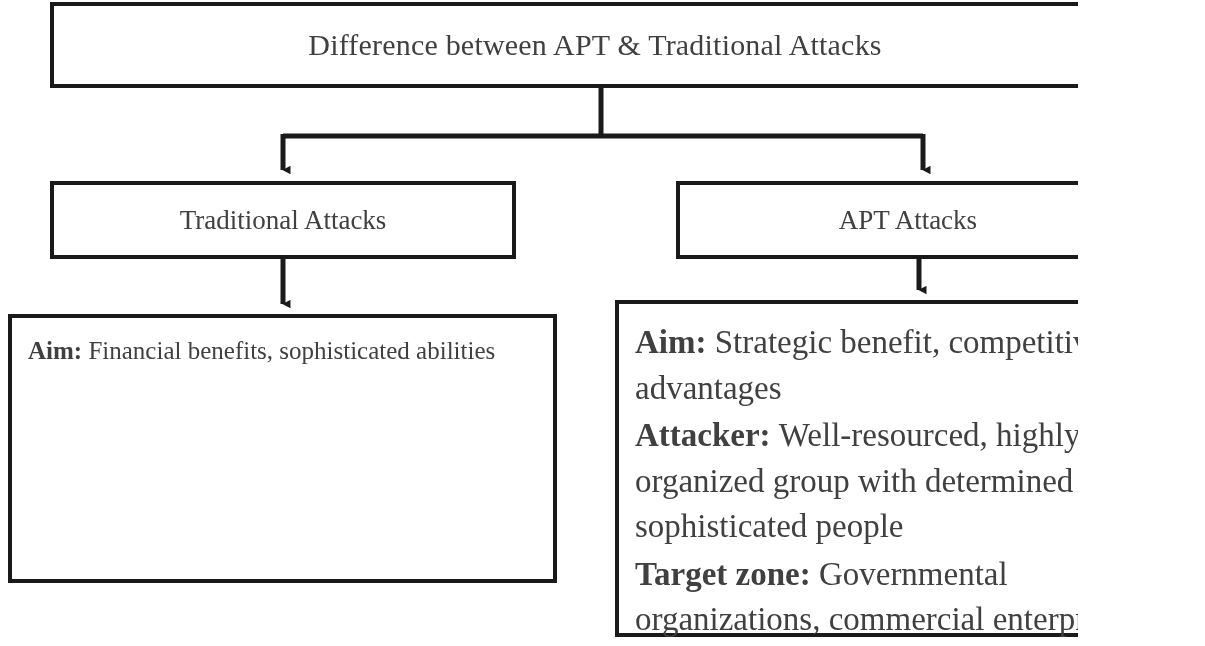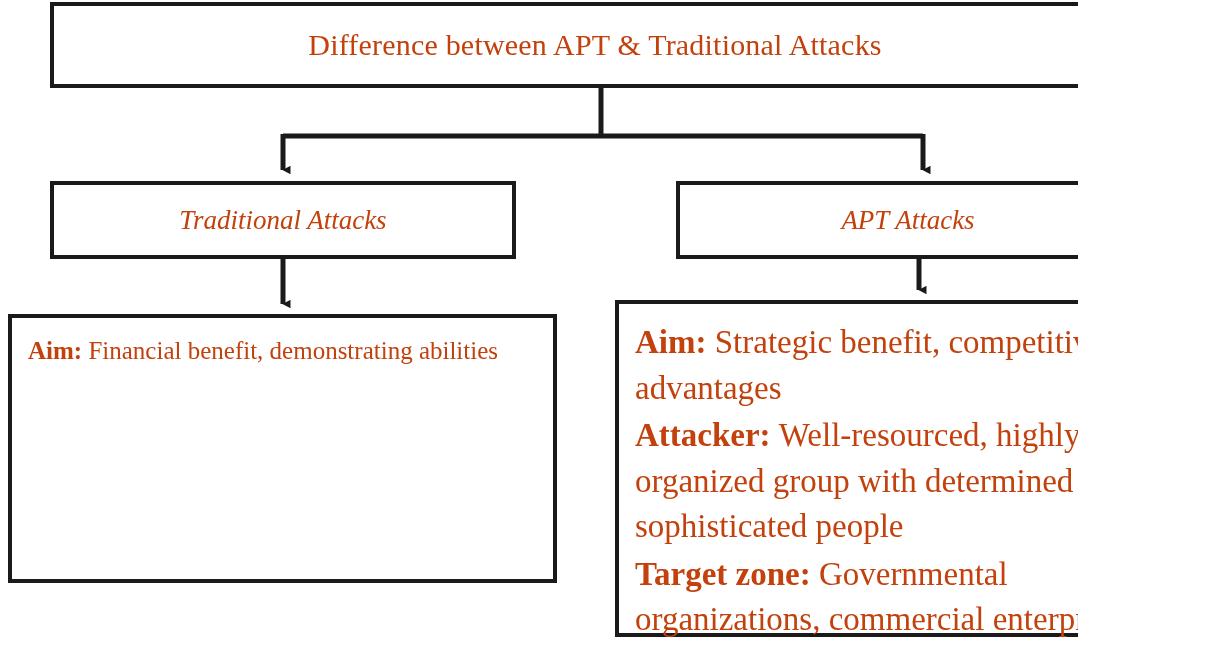--- a/index.html
+++ b/index.html
@@ -7,21 +7,21 @@
     margin: 0;
     padding: 0;
     background: #ffffff;
   }
   #canvas {
     position: relative;
     width: 1078px;
     height: 646px;
     background: #ffffff;
     font-family: "Liberation Serif", "DejaVu Serif", serif;
-    color: #c2410c;
+    color: #404040;
     overflow: hidden;
   }
 
   
   .box {
     position: absolute;
     box-sizing: border-box;
     background: #ffffff;
     border: 4px solid #1a1a1a;
   }
@@ -47,21 +47,20 @@
     height: 78px;
     display: flex;
     align-items: center;
     justify-content: center;
   }
   #branch-left  { left: 50px;  top: 181px; width: 466px; }
   #branch-right { left: 676px; top: 181px; width: 464px; }
   .branch-box .txt {
     font-size: 27px;
     white-space: nowrap;
-    font-style: italic;
   }
 
   
   .detail-box {
     padding: 16px 14px 10px 16px;
   }
   #detail-left {
     left: 8px;
     top: 314px;
     width: 549px;
@@ -126,21 +125,21 @@
     <span class="txt">Traditional Attacks</span>
   </div>
 
   <div class="box branch-box" id="branch-right">
     <span class="txt">APT Attacks</span>
   </div>
 
   <div class="box detail-box" id="detail-left">
     <p>
       <span class="k">Aim: </span>
-      <span class="v">Financial benefit, demonstrating abilities</span>
+      <span class="v">Financial benefits, sophisticated abilities</span>
     </p>
   </div>
 
   <div class="box detail-box" id="detail-right">
     <p>
       <span class="k">Aim: </span>
       <span class="v">Strategic benefit, competitive advantages</span>
     </p>
     <p>
       <span class="k">Attacker: </span>

